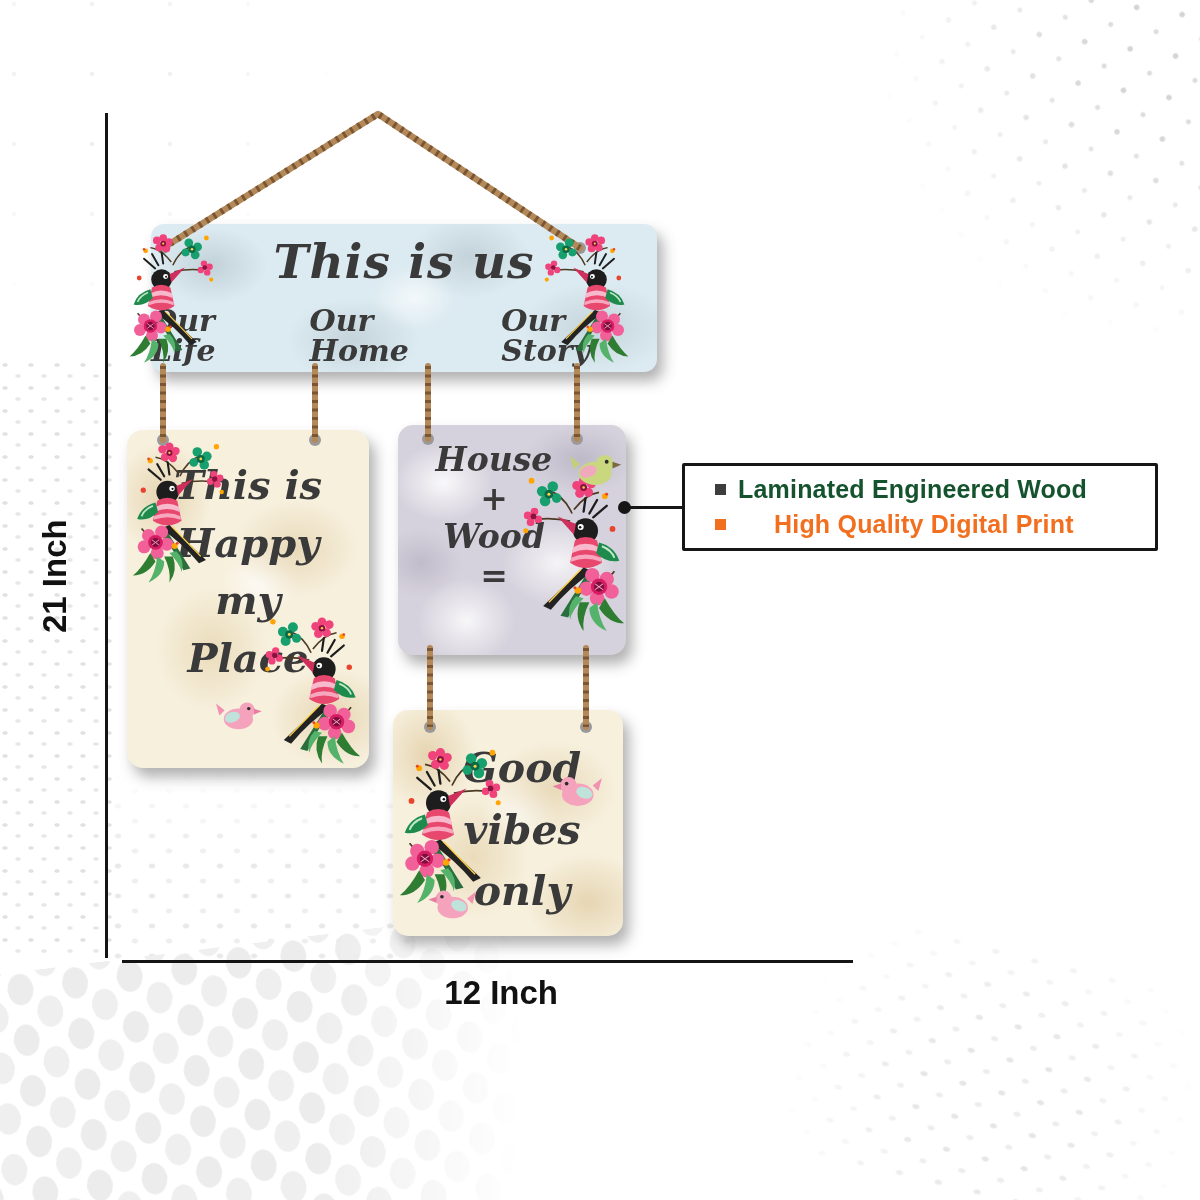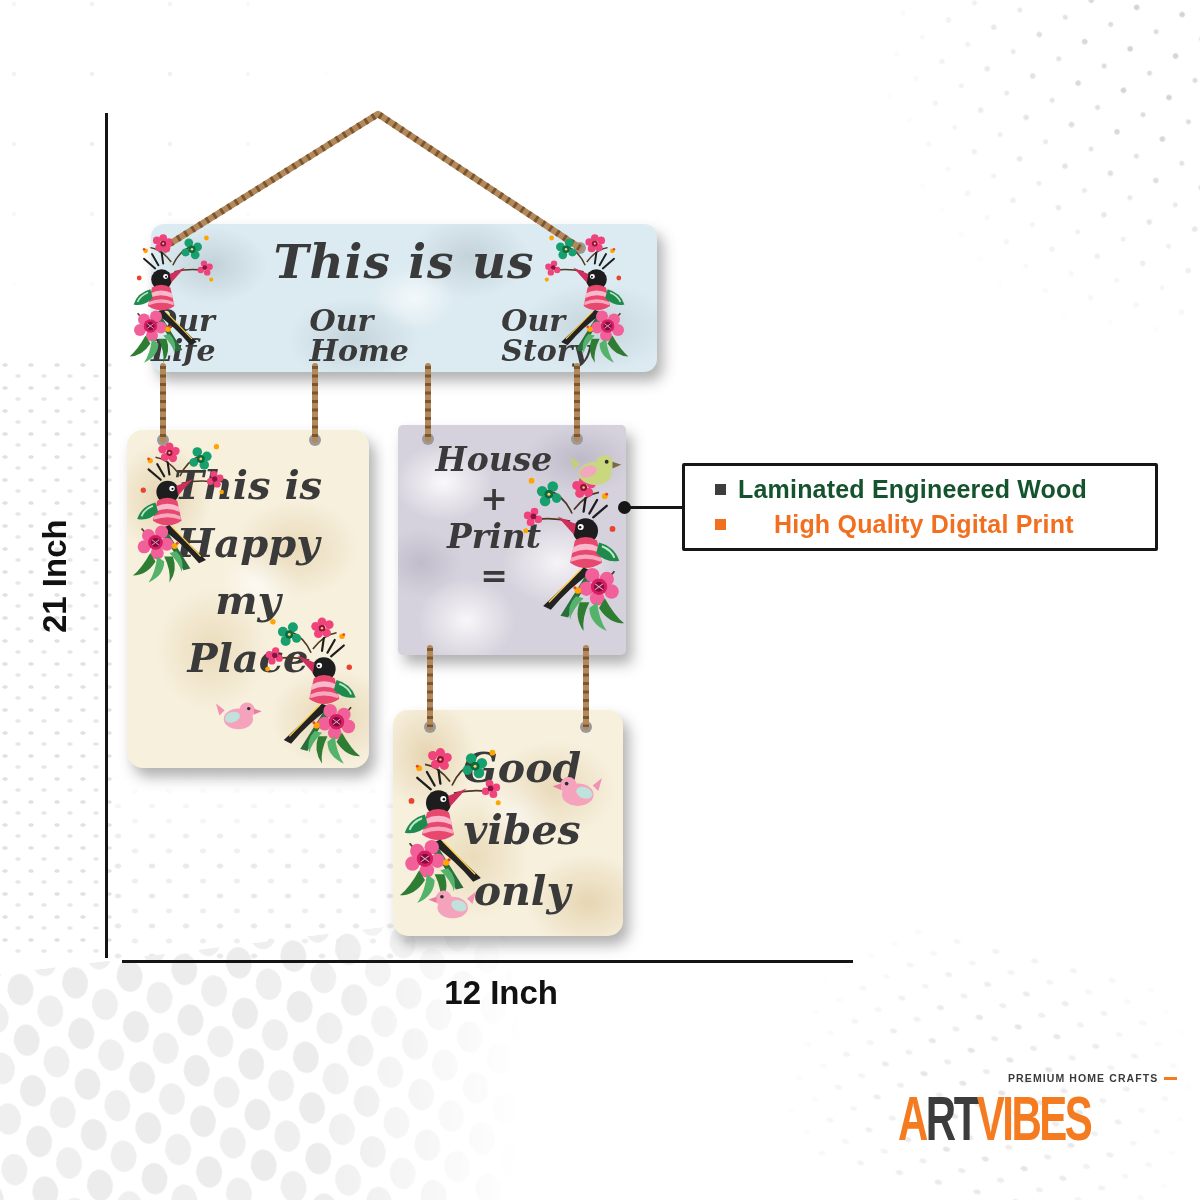--- a/index.html
+++ b/index.html
@@ -68,21 +68,21 @@
       radial-gradient(ellipse 60px 45px at 52% 50%,rgba(255,255,255,.65),rgba(255,255,255,0) 70%),
       #dcebf1; margin-left: 26px;}
   .plaque-cream{background:
       radial-gradient(ellipse 70px 80px at 15% 20%,rgba(200,166,104,.38),rgba(200,166,104,0) 70%),
       radial-gradient(ellipse 90px 70px at 70% 35%,rgba(200,166,104,.30),rgba(200,166,104,0) 70%),
       radial-gradient(ellipse 80px 90px at 35% 65%,rgba(210,180,120,.34),rgba(210,180,120,0) 70%),
       radial-gradient(ellipse 90px 70px at 85% 85%,rgba(200,166,104,.36),rgba(200,166,104,0) 70%),
       radial-gradient(ellipse 55px 45px at 55% 45%,rgba(255,255,255,.7),rgba(255,255,255,0) 70%),
       #f7f0dd;}
   .plaque-happy{left:127px;top:430px;width:242px;height:338px;border-radius:16px;}
-  .plaque-lav{left:398px;top:425px;width:228px;height:230px;border-radius:5px;
+  .plaque-lav{left:398px;top:425px;width:228px;height:230px;border-radius:15px;
     background:
       radial-gradient(ellipse 70px 55px at 20% 25%,rgba(255,255,255,.85),rgba(255,255,255,0) 70%),
       radial-gradient(ellipse 80px 60px at 70% 60%,rgba(255,255,255,.75),rgba(255,255,255,0) 70%),
       radial-gradient(ellipse 70px 60px at 30% 85%,rgba(255,255,255,.8),rgba(255,255,255,0) 70%),
       radial-gradient(ellipse 80px 50px at 80% 15%,rgba(153,147,168,.4),rgba(153,147,168,0) 70%),
       radial-gradient(ellipse 60px 50px at 10% 60%,rgba(153,147,168,.35),rgba(153,147,168,0) 70%),
       #d6d2dd;}
   .plaque-vibes{left:393px;top:710px;width:230px;height:226px;border-radius:15px;}
 
   
@@ -156,21 +156,21 @@
       <div>Happy</div>
       <div>my</div>
       <div>Place</div>
     </div>
   </div>
 
   <div class="plaque plaque-lav">
     <div class="script lav-lines">
       <div>House</div>
       <div>+</div>
-      <div>Print</div>
+      <div>Wood</div>
       <div>=</div>
     </div>
   </div>
 
   <div class="plaque plaque-cream plaque-vibes">
     <div class="script vibes-lines">
       <div>Good</div>
       <div>vibes</div>
       <div>only</div>
     </div>
@@ -324,23 +324,14 @@
     <div class="callout-row c-dark">
       <span class="bullet"></span>
       <span>Laminated Engineered Wood</span>
     </div>
     <div class="callout-row c-orange">
       <span class="bullet"></span>
       <span>High Quality Digital Print</span>
     </div>
   </div>
 
-  <div class="brand">
-    <div class="brand-tag">
-      <span>PREMIUM HOME CRAFTS</span>
-      <span class="tag-dash"></span>
-    </div>
-    <div class="brand-word">
-      <span class="lg-orange">A</span><span class="lg-dark">RT</span><span class="lg-orange">VIBES</span>
-    </div>
-  </div>
 
 </div>
 
 </body></html>

